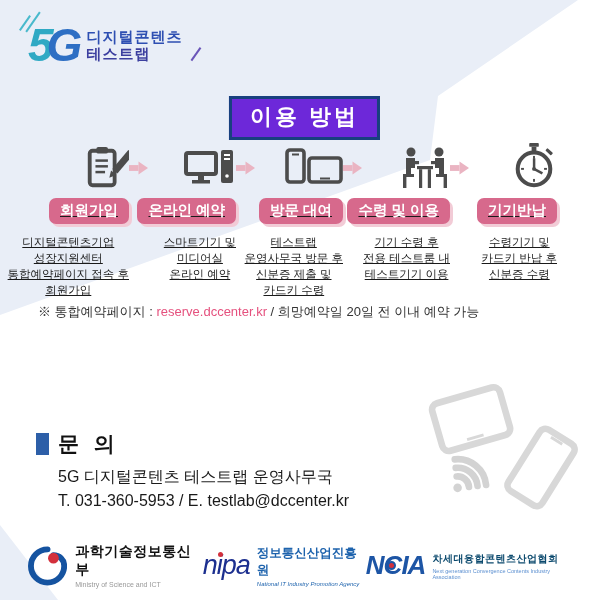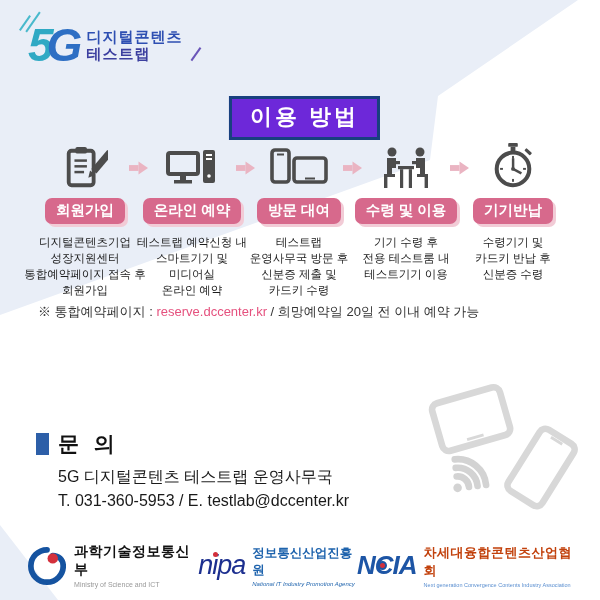--- a/index.html
+++ b/index.html
@@ -27,21 +27,21 @@
   .logo-text .lt1 { color:#2e4fb2; letter-spacing:1px; }
   .logo-text .lt2 { color:#3c3f9f; letter-spacing:1px; }
 
   
   .title-box { position:absolute; left:50%; top:96px; transform:translateX(-47%);
     background:#6d28d9; border:3px solid #18407f; color:#fff; font-size:22px; font-weight:bold;
     letter-spacing:3px; padding:3px 18px 5px 18px; }
 
   
   .steps { position:absolute; left:41px; top:140px; width:520px; display:flex; align-items:flex-start; }
-  .step-col { width:88px; display:flex; flex-direction:column; align-items:center; }
+  .step-col { width:88px; display:flex; flex-direction:column; align-items:flex-end;text-decoration:underline; }
   .step-icon { height:50px; display:flex; align-items:flex-end; justify-content:center; }
   .step-label { margin-top:8px; background:#d7698c; color:#fff; font-size:14.5px; font-weight:bold;
     padding:3px 11px 4px 11px; border-radius:7px; white-space:nowrap; box-shadow:3px 3px 0 #f2cbd6; }
   .step-desc { margin-top:10px; font-size:11.5px; line-height:16px; text-align:center; color:#1c1c1c; white-space:nowrap; }
   .arrow { width:19px; display:flex; justify-content:center; margin-top:18px; }
 
   
   .note { position:absolute; left:38px; top:303px; font-size:13px; color:#333; }
   .note .link { color:#e5517e; }
 
@@ -66,21 +66,21 @@
   .msit-sub { font-size:7px; color:#999; margin-top:2px; }
   .nipa-brand { position:relative; font-size:27px; font-weight:normal; font-style:italic; color:#1c2f8f; letter-spacing:-1px; }
   .nipa-dot { position:absolute; width:5px; height:5px; border-radius:50%; background:#d3303c; left:15px; top:2px; }
   .nipa-text { margin-left:7px; }
   .nipa-name { font-size:12.5px; font-weight:bold; color:#1e63ad; }
   .nipa-sub { font-size:6px; font-style:italic; color:#1e63ad; margin-top:2px; }
   .ncia-brand { position:relative; font-size:26px; font-weight:bold; color:#1d55a5; letter-spacing:-1px; font-style:italic; }
   .ncia-dot { position:absolute; left:21px; top:11px; width:9px; height:9px; border-radius:50%;
     background:#d3303c; border:2.5px solid #1d55a5; }
   .ncia-text { margin-left:7px; }
-  .ncia-name { font-size:13px; font-weight:bold; color:#c2410c; letter-spacing:0.5px; }
+  .ncia-name { font-size:10px; font-weight:bold; color:#0c4a6e; letter-spacing:0.5px; }
   .ncia-sub { font-size:5.5px; color:#5b8fd0; margin-top:2px; }
 </style>
 </head>
 <body>
 
 <div class="bg-main"></div>
 <div class="bg-corner"></div>
 
 <div class="devices">
   <svg width="190" height="170" viewBox="0 0 200 170">
@@ -155,21 +155,20 @@
         <rect x="14" y="29" width="6" height="5"></rect>
           <rect x="8" y="34" width="18" height="3.5"></rect>
         <rect x="37" y="4" width="12" height="33" rx="2"></rect>
         <rect x="40" y="8" width="6" height="2" fill="#fff"></rect>
           <rect x="40" y="12" width="6" height="2" fill="#fff"></rect>
         <circle cx="43" cy="30" r="1.8" fill="#fff"></circle>
       </svg>
     </div>
     <div class="step-label">온라인 예약</div>
     <div class="step-desc">
-      <div>테스트랩 예약신청 내</div>
       <div>스마트기기 및</div>
       <div>미디어실</div>
       <div>온라인 예약</div>
     </div>
   </div>
 
   <div class="arrow">
     <svg width="26" height="20" viewBox="0 0 26 20">
         <rect x="0" y="6" width="13" height="8" fill="#eab4c2"></rect>
         <polygon points="13,1 26,10 13,19" fill="#eab4c2"></polygon>

